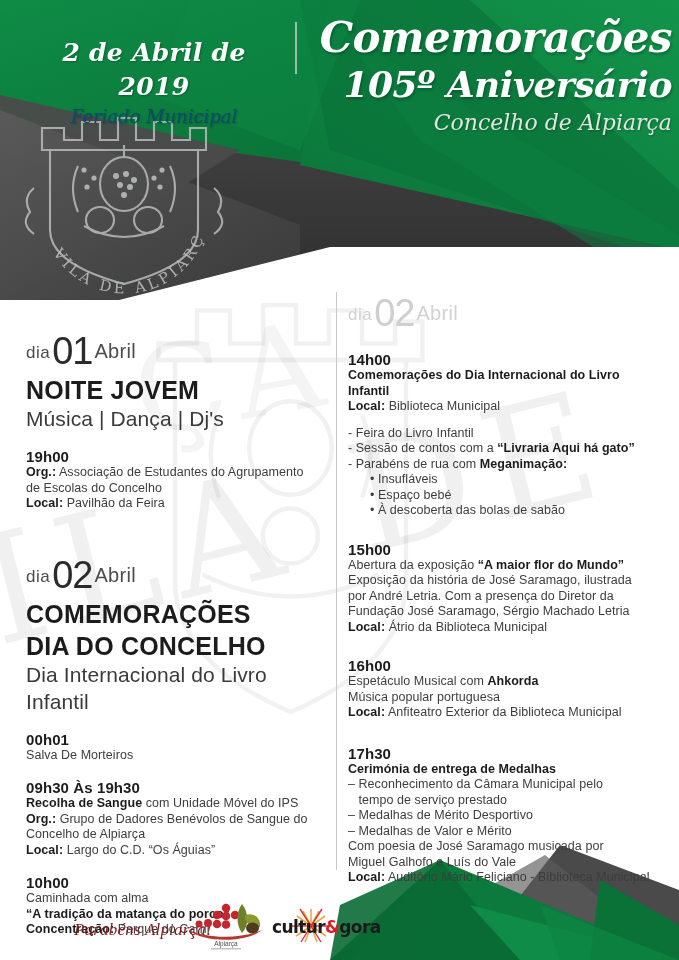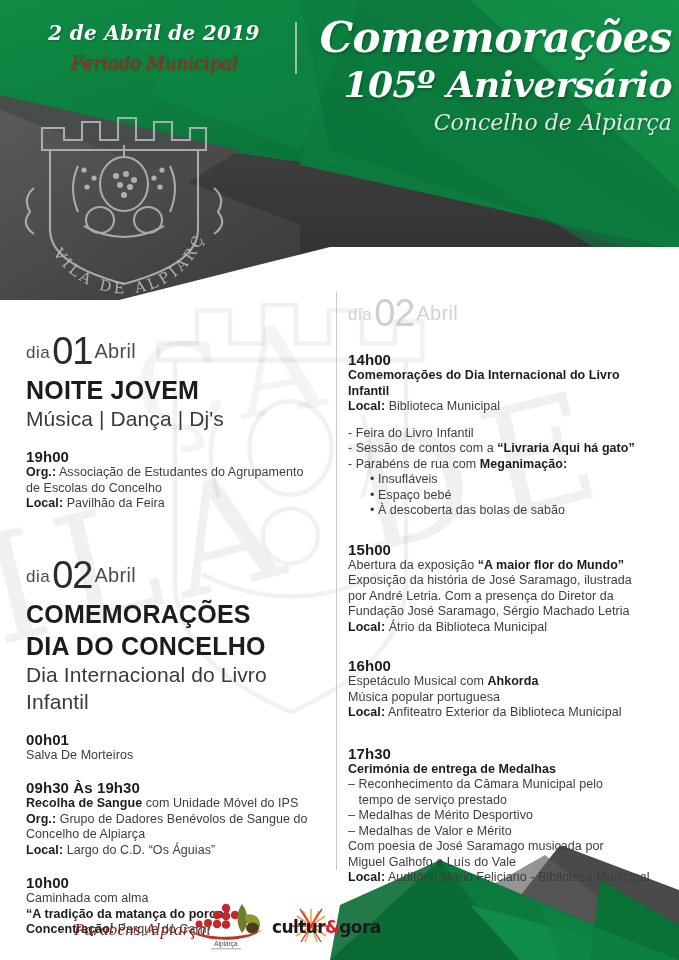--- a/index.html
+++ b/index.html
@@ -21,28 +21,29 @@
   .bg svg{position:absolute;top:0;left:0;}
 
   
   .hdr-date{
     position:absolute;left:24px;top:16px;width:260px;
     text-align:center;color:#ffffff;
   }
   .hdr-date .d1{
     font-family:"DejaVu Serif", serif;
     font-weight:bold;font-style:italic;
-    font-size:20px;line-height:34px;
+    font-size:25px;line-height:34px;
     letter-spacing:.3px;
     text-shadow:1px 1px 2px rgba(0,0,0,.25);
+    margin-top:20px;
   }
   .hdr-date .d2{
     font-family:"DejaVu Serif", serif;
     font-style:italic;font-size:18px;line-height:24px;
-    color:#b91c1c;margin-top:1px;
+    color:#0c4a6e;margin-top:1px;
     text-shadow:1px 1px 2px rgba(0,0,0,.25);
   }
   .hdr-sep{
     position:absolute;left:295px;top:22px;
     width:2px;height:52px;background:rgba(200,210,205,.75);
   }
   .hdr-main{
     position:absolute;left:312px;top:14px;width:360px;
     text-align:right;color:#ffffff;
   }

